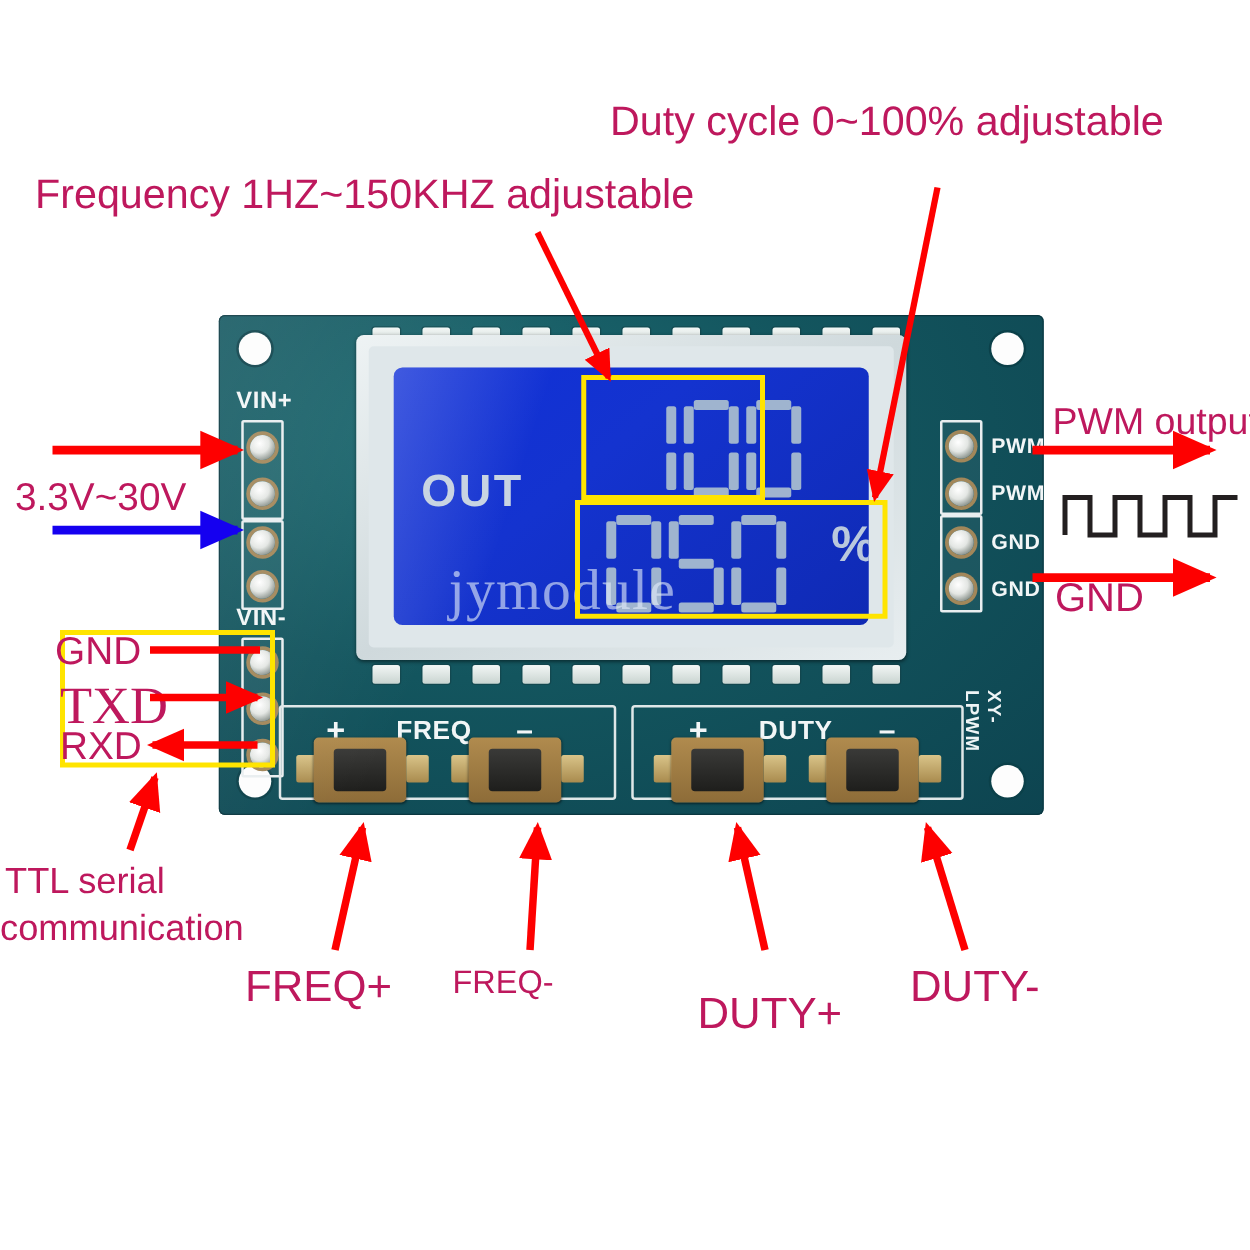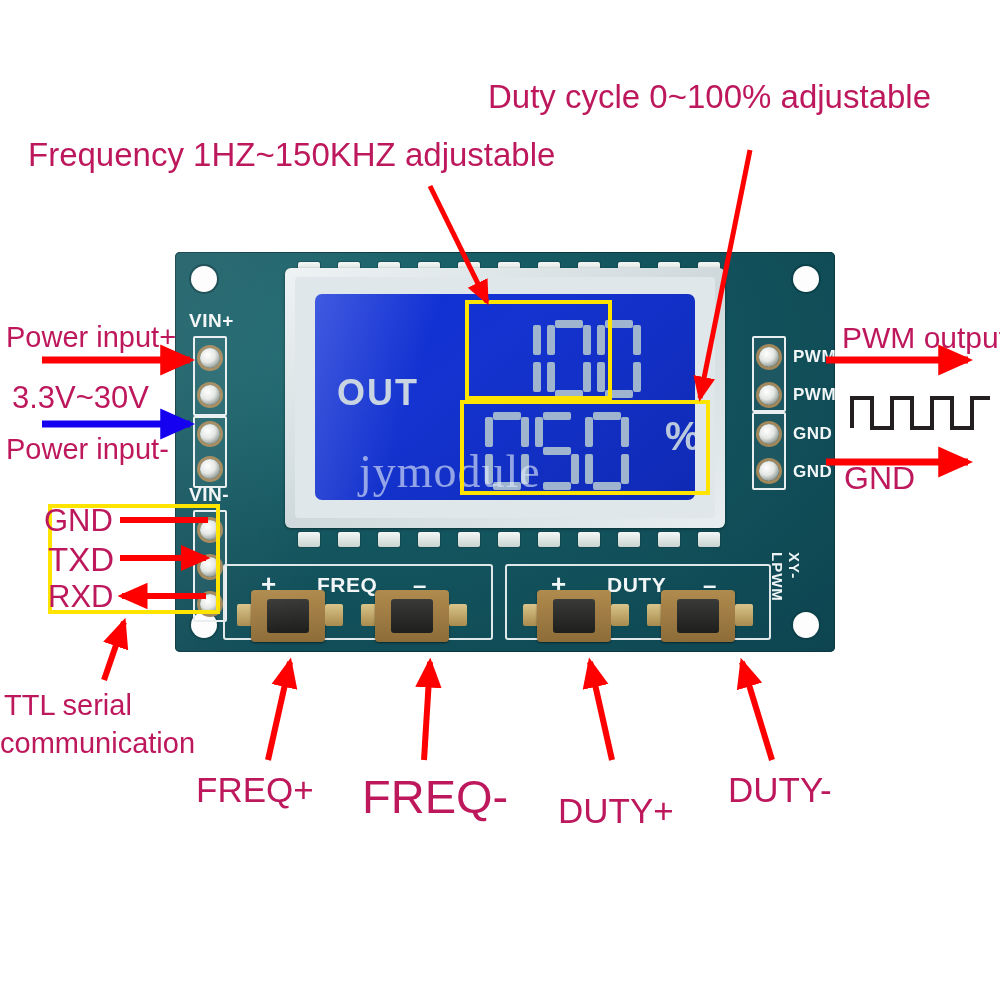--- a/index.html
+++ b/index.html
@@ -312,36 +312,34 @@
     </div>
   </div>
 
   <div class="ybox" style="left:465px; top:300px; width:147px; height:100px;"></div>
   <div class="ybox" style="left:460px; top:400px; width:250px; height:95px;"></div>
   <div class="ybox" style="left:48px; top:504px; width:172px; height:110px;"></div>
 
   <div class="ann" style="left:0; top:138px; font-size:33px;margin-left:28px;">Frequency 1HZ~150KHZ adjustable</div>
   <div class="ann" style="left:488px; top:80px; font-size:33px;">Duty cycle 0~100% adjustable</div>
 
-  <div class="ann" style="left:6px; top:322px; font-size:29px;">Power input+</div>
   <div class="ann" style="left:12px; top:382px; font-size:31px;">3.3V~30V</div>
-  <div class="ann" style="left:6px; top:434px; font-size:29px;">Power input-</div>
 
   <div class="ann" style="left:842px; top:322px; font-size:30px;">PWM output</div>
   <div class="ann" style="left:844px; top:462px; font-size:32px;">GND</div>
 
   <div class="ann" style="left:44px; top:505px; font-size:31px;">GND</div>
-  <div class="ann" style="left:48px; top:543px; font-size:33px;">TXD</div>
+  <div class="ann" style="left:48px; top:543px; font-size:42px;font-family:Liberation Serif, serif;">TXD</div>
   <div class="ann" style="left:48px; top:581px; font-size:31px;">RXD</div>
 
   <div class="ann" style="left:4px; top:690px; font-size:29px;">TTL serial</div>
   <div class="ann" style="left:0px; top:728px; font-size:29px;">communication</div>
 
   <div class="ann" style="left:196px; top:772px; font-size:35px;">FREQ+</div>
-  <div class="ann" style="left:362px; top:772px; font-size:47px;">FREQ-</div>
+  <div class="ann" style="left:362px; top:772px; font-size:26px;">FREQ-</div>
   <div class="ann" style="left:558px; top:772px; font-size:35px;margin-top:21px;">DUTY+</div>
   <div class="ann" style="left:728px; top:772px; font-size:35px;">DUTY-</div>
 
 
   <svg class="overlay">
     <defs>
       <marker id="ah-red" viewBox="0 0 10 10" refX="8.5" refY="5" markerWidth="5" markerHeight="5" orient="auto-start-reverse">
         <path d="M0,0.6 L10,5 L0,9.4 z" fill="#fe0000"></path>
       </marker>
       <marker id="ah-blue" viewBox="0 0 10 10" refX="8.5" refY="5" markerWidth="5" markerHeight="5" orient="auto-start-reverse">

